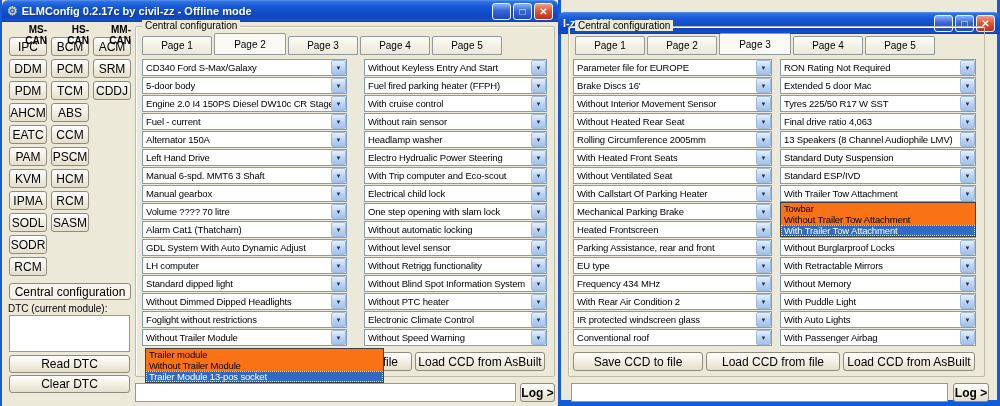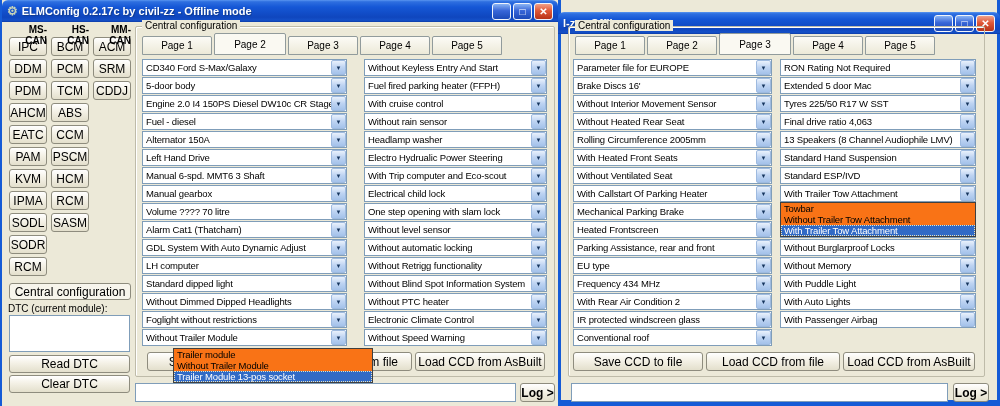--- a/index.html
+++ b/index.html
@@ -144,21 +144,21 @@
         </div>
         <div class="combo">
           <span class="combo-text">5-door body</span>
           <span class="combo-arrow">▼</span>
         </div>
         <div class="combo">
           <span class="combo-text">Engine 2.0 I4 150PS Diesel DW10c CR Stage V</span>
           <span class="combo-arrow">▼</span>
         </div>
         <div class="combo">
-          <span class="combo-text">Fuel - diesel</span>
+          <span class="combo-text">Fuel - current</span>
           <span class="combo-arrow">▼</span>
         </div>
         <div class="combo">
           <span class="combo-text">Alternator 150A</span>
           <span class="combo-arrow">▼</span>
         </div>
         <div class="combo">
           <span class="combo-text">Left Hand Drive</span>
           <span class="combo-arrow">▼</span>
         </div>
@@ -234,25 +234,25 @@
         </div>
         <div class="combo">
           <span class="combo-text">Electrical child lock</span>
           <span class="combo-arrow">▼</span>
         </div>
         <div class="combo">
           <span class="combo-text">One step opening with slam lock</span>
           <span class="combo-arrow">▼</span>
         </div>
         <div class="combo">
+          <span class="combo-text">Without automatic locking</span>
+          <span class="combo-arrow">▼</span>
+        </div>
+        <div class="combo">
           <span class="combo-text">Without level sensor</span>
-          <span class="combo-arrow">▼</span>
-        </div>
-        <div class="combo">
-          <span class="combo-text">Without automatic locking</span>
           <span class="combo-arrow">▼</span>
         </div>
         <div class="combo">
           <span class="combo-text">Without Retrigg functionality</span>
           <span class="combo-arrow">▼</span>
         </div>
         <div class="combo">
           <span class="combo-text">Without Blind Spot Information System</span>
           <span class="combo-arrow">▼</span>
         </div>
@@ -272,21 +272,21 @@
 
     <div class="ccd-row" style="left:145px;top:352px;width:400px;" id="ccd-left">
         <div class="xp-btn ccd-btn" style="width: 132px;">Save CCD to file</div>
         <div class="xp-btn ccd-btn" style="width: 130px;">Load CCD from file</div>
         <div class="xp-btn ccd-btn" style="width: 130px;">Load CCD from AsBuilt</div>
       </div>
 
     <input class="log-input" style="left: 133px; top: 383px; width: 381px; height: 19px;" value="">
     <div class="xp-btn log-btn" style="left:518px;top:383px;width:35px;height:19px;">Log &gt;</div>
 
-    <div class="dd-list" style="left:143px;top:348px;width:200px;margin-left:28px;" id="dd-left">
+    <div class="dd-list" style="left:143px;top:348px;width:239px;" id="dd-left">
         <div class="dd-item">Trailer module</div>
         <div class="dd-item">Without Trailer Module</div>
         <div class="dd-item hl">Trailer Module 13-pos socket</div>
       </div>
   </div>
 
   <div class="window win-right">
     <div class="titlebar" style="left:-3px;right:-3px;margin-top:12px;">
       <span class="title-text">l-zz - Offline mode</span>
       <span class="win-btns">
@@ -388,41 +388,45 @@
         </div>
         <div class="combo">
           <span class="combo-text">Final drive ratio 4,063</span>
           <span class="combo-arrow">▼</span>
         </div>
         <div class="combo">
           <span class="combo-text">13 Speakers (8 Channel Audiophile LMV)</span>
           <span class="combo-arrow">▼</span>
         </div>
         <div class="combo">
-          <span class="combo-text">Standard Hand Suspension</span>
+          <span class="combo-text">Standard Duty Suspension</span>
           <span class="combo-arrow">▼</span>
         </div>
         <div class="combo">
           <span class="combo-text">Standard ESP/IVD</span>
           <span class="combo-arrow">▼</span>
         </div>
         <div class="combo">
           <span class="combo-text">With Trailer Tow Attachment</span>
           <span class="combo-arrow">▼</span>
         </div>
         <div class="combo">
           <span class="combo-text"></span>
           <span class="combo-arrow">▼</span>
         </div>
         <div class="combo">
           <span class="combo-text"></span>
           <span class="combo-arrow">▼</span>
         </div>
         <div class="combo">
           <span class="combo-text">Without Burglarproof Locks</span>
+          <span class="combo-arrow">▼</span>
+        </div>
+        <div class="combo">
+          <span class="combo-text">With Retractable Mirrors</span>
           <span class="combo-arrow">▼</span>
         </div>
         <div class="combo">
           <span class="combo-text">Without Memory</span>
           <span class="combo-arrow">▼</span>
         </div>
         <div class="combo">
           <span class="combo-text">With Puddle Light</span>
           <span class="combo-arrow">▼</span>
         </div>

